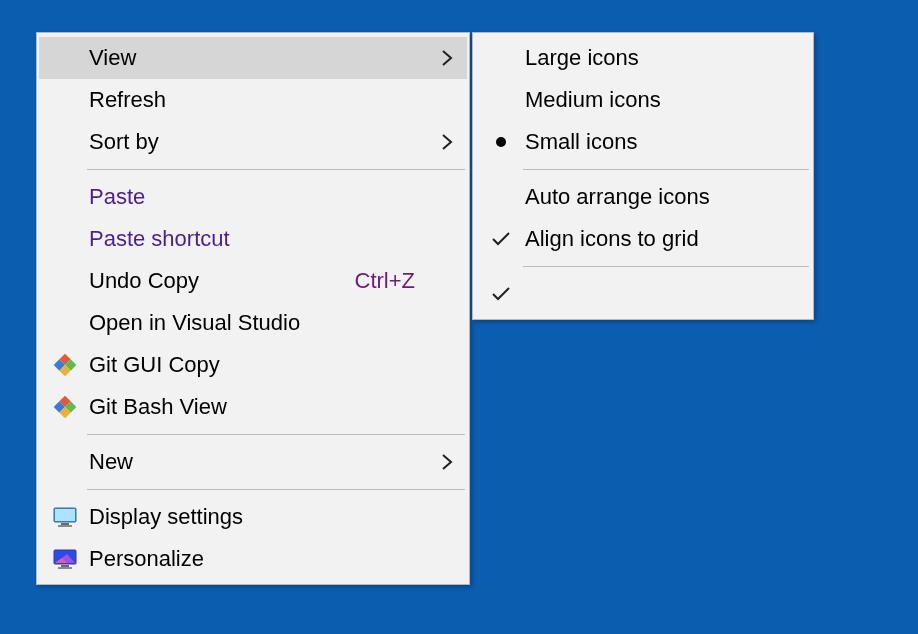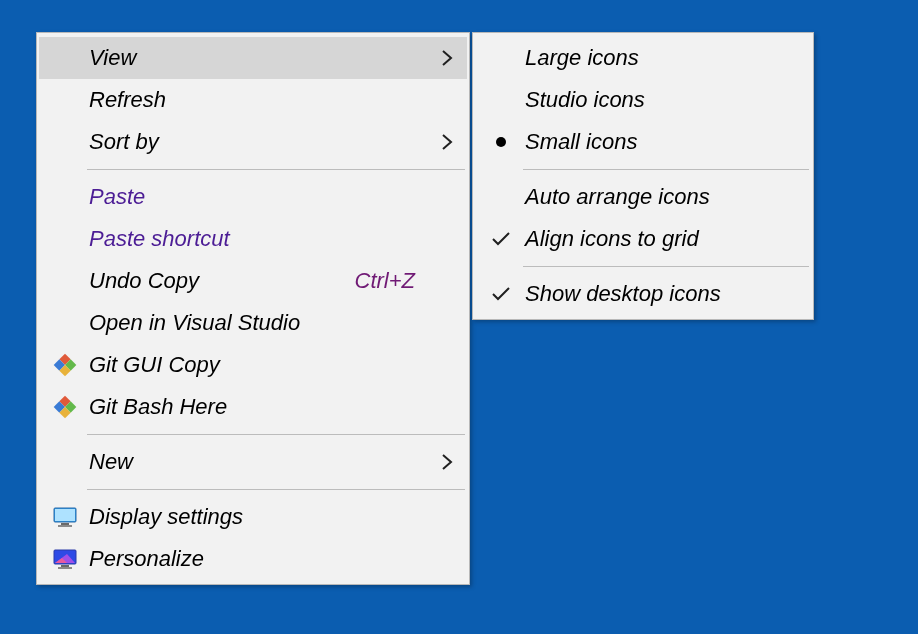--- a/index.html
+++ b/index.html
@@ -29,21 +29,20 @@
       top: 32px;
       width: 342px;
     }
     .menu-item {
       display: flex;
       align-items: center;
       height: 42px;
       padding: 0 6px 0 6px;
       color: #000;
       white-space: nowrap;
-      font-style: italic;
     }
     .menu-item.highlight {
       background: #d6d6d6;
     }
     .menu-item.disabled {
       color: #4c1d95;
     }
     .icon-slot {
       width: 40px;
       display: flex;
@@ -162,21 +161,21 @@
     <span class="icon-slot">
       <svg width="24" height="24" viewBox="0 0 24 24">
         <g transform="rotate(45 12 12)">
           <rect x="4" y="4" width="8" height="8" fill="#e05a3a"></rect>
           <rect x="12" y="4" width="8" height="8" fill="#63b94b"></rect>
           <rect x="4" y="12" width="8" height="8" fill="#3a7bd5"></rect>
           <rect x="12" y="12" width="8" height="8" fill="#e8b23a"></rect>
         </g>
       </svg>
     </span>
-    <span class="label">Git Bash Here</span>
+    <span class="label">Git Bash View</span>
     <span class="arrow-slot"></span>
   </div>
 
   <div class="separator"></div>
 
   <div class="menu-item">
     <span class="icon-slot"></span>
     <span class="label">New</span>
     <span class="arrow-slot">
       <svg width="14" height="18">
@@ -219,21 +218,21 @@
 <div class="context-menu menu-sub">
 
   <div class="menu-item">
     <span class="icon-slot"></span>
     <span class="label">Large icons</span>
     <span class="arrow-slot"></span>
   </div>
 
   <div class="menu-item">
     <span class="icon-slot"></span>
-    <span class="label">Studio icons</span>
+    <span class="label">Medium icons</span>
     <span class="arrow-slot"></span>
   </div>
 
   <div class="menu-item">
     <span class="icon-slot">
       <svg width="14" height="14">
           <circle class="radio-dot" cx="7" cy="7" r="5"></circle>
         </svg>
     </span>
     <span class="label">Small icons</span>
@@ -259,17 +258,16 @@
   </div>
 
   <div class="separator"></div>
 
   <div class="menu-item">
     <span class="icon-slot">
       <svg width="20" height="18">
           <polyline class="check" points="2,9 7,14 18,3"></polyline>
         </svg>
     </span>
-    <span class="label">Show desktop icons</span>
     <span class="arrow-slot"></span>
   </div>
 
 </div>
 
 </body></html>

